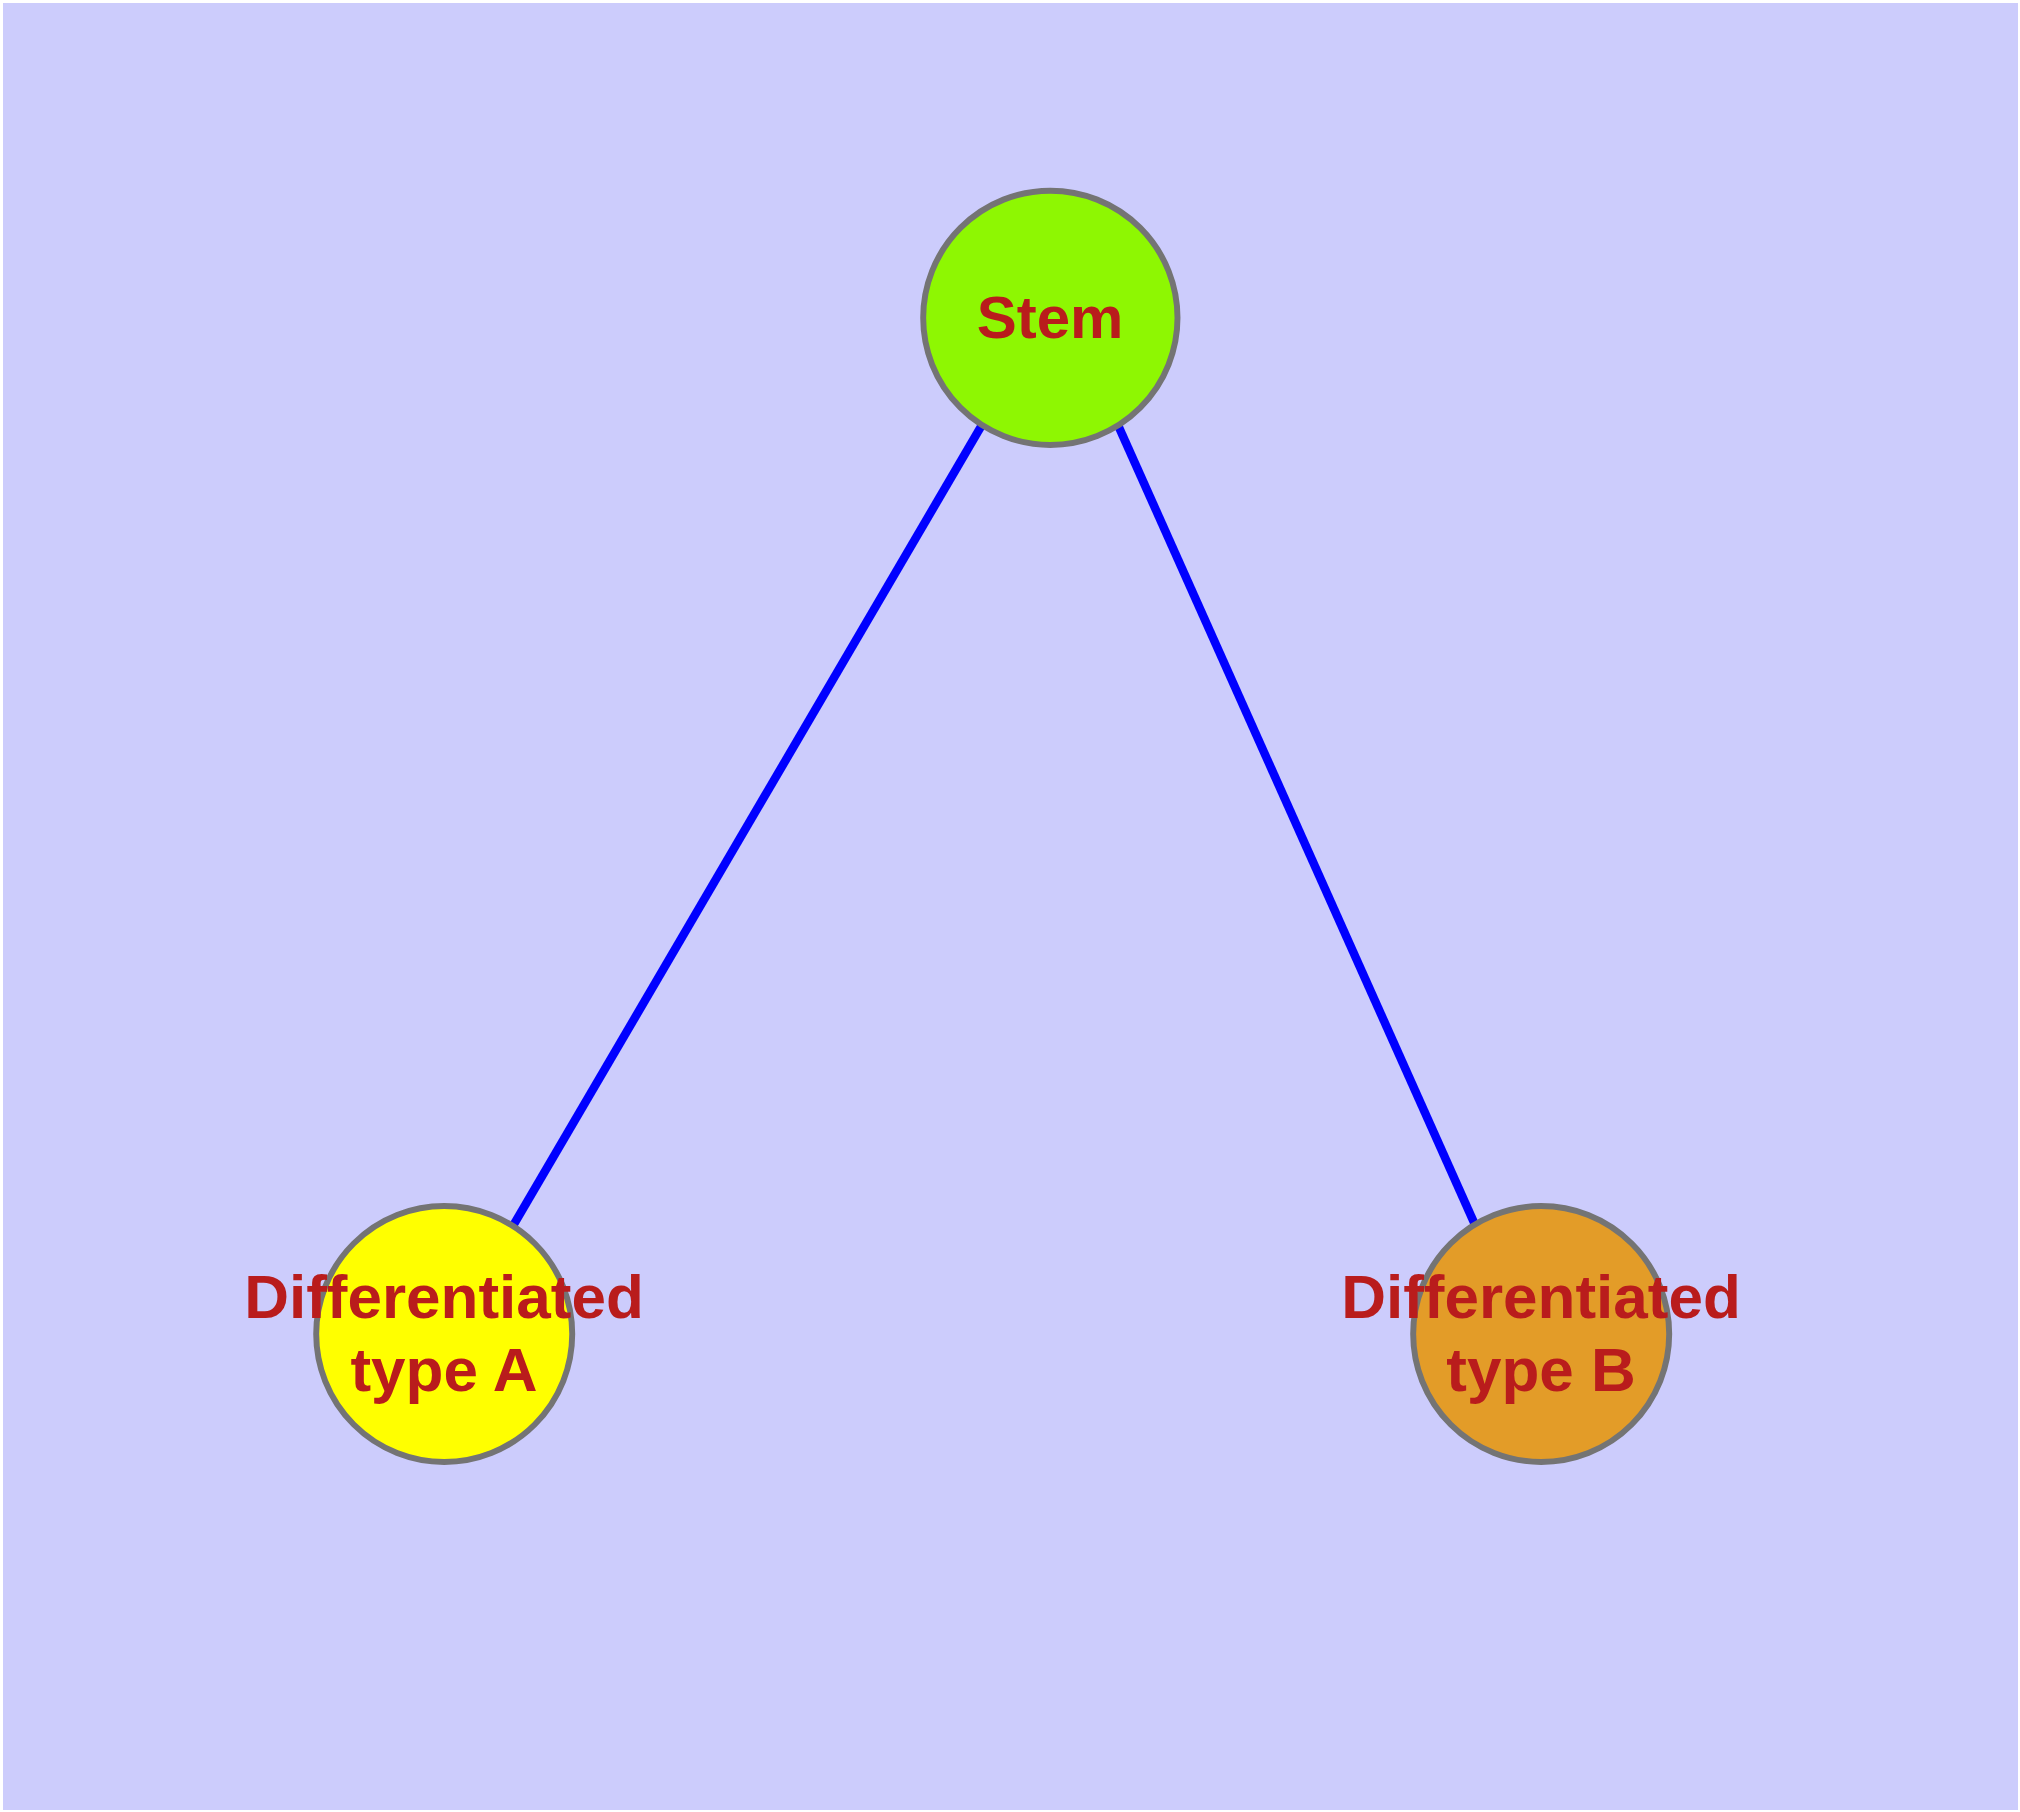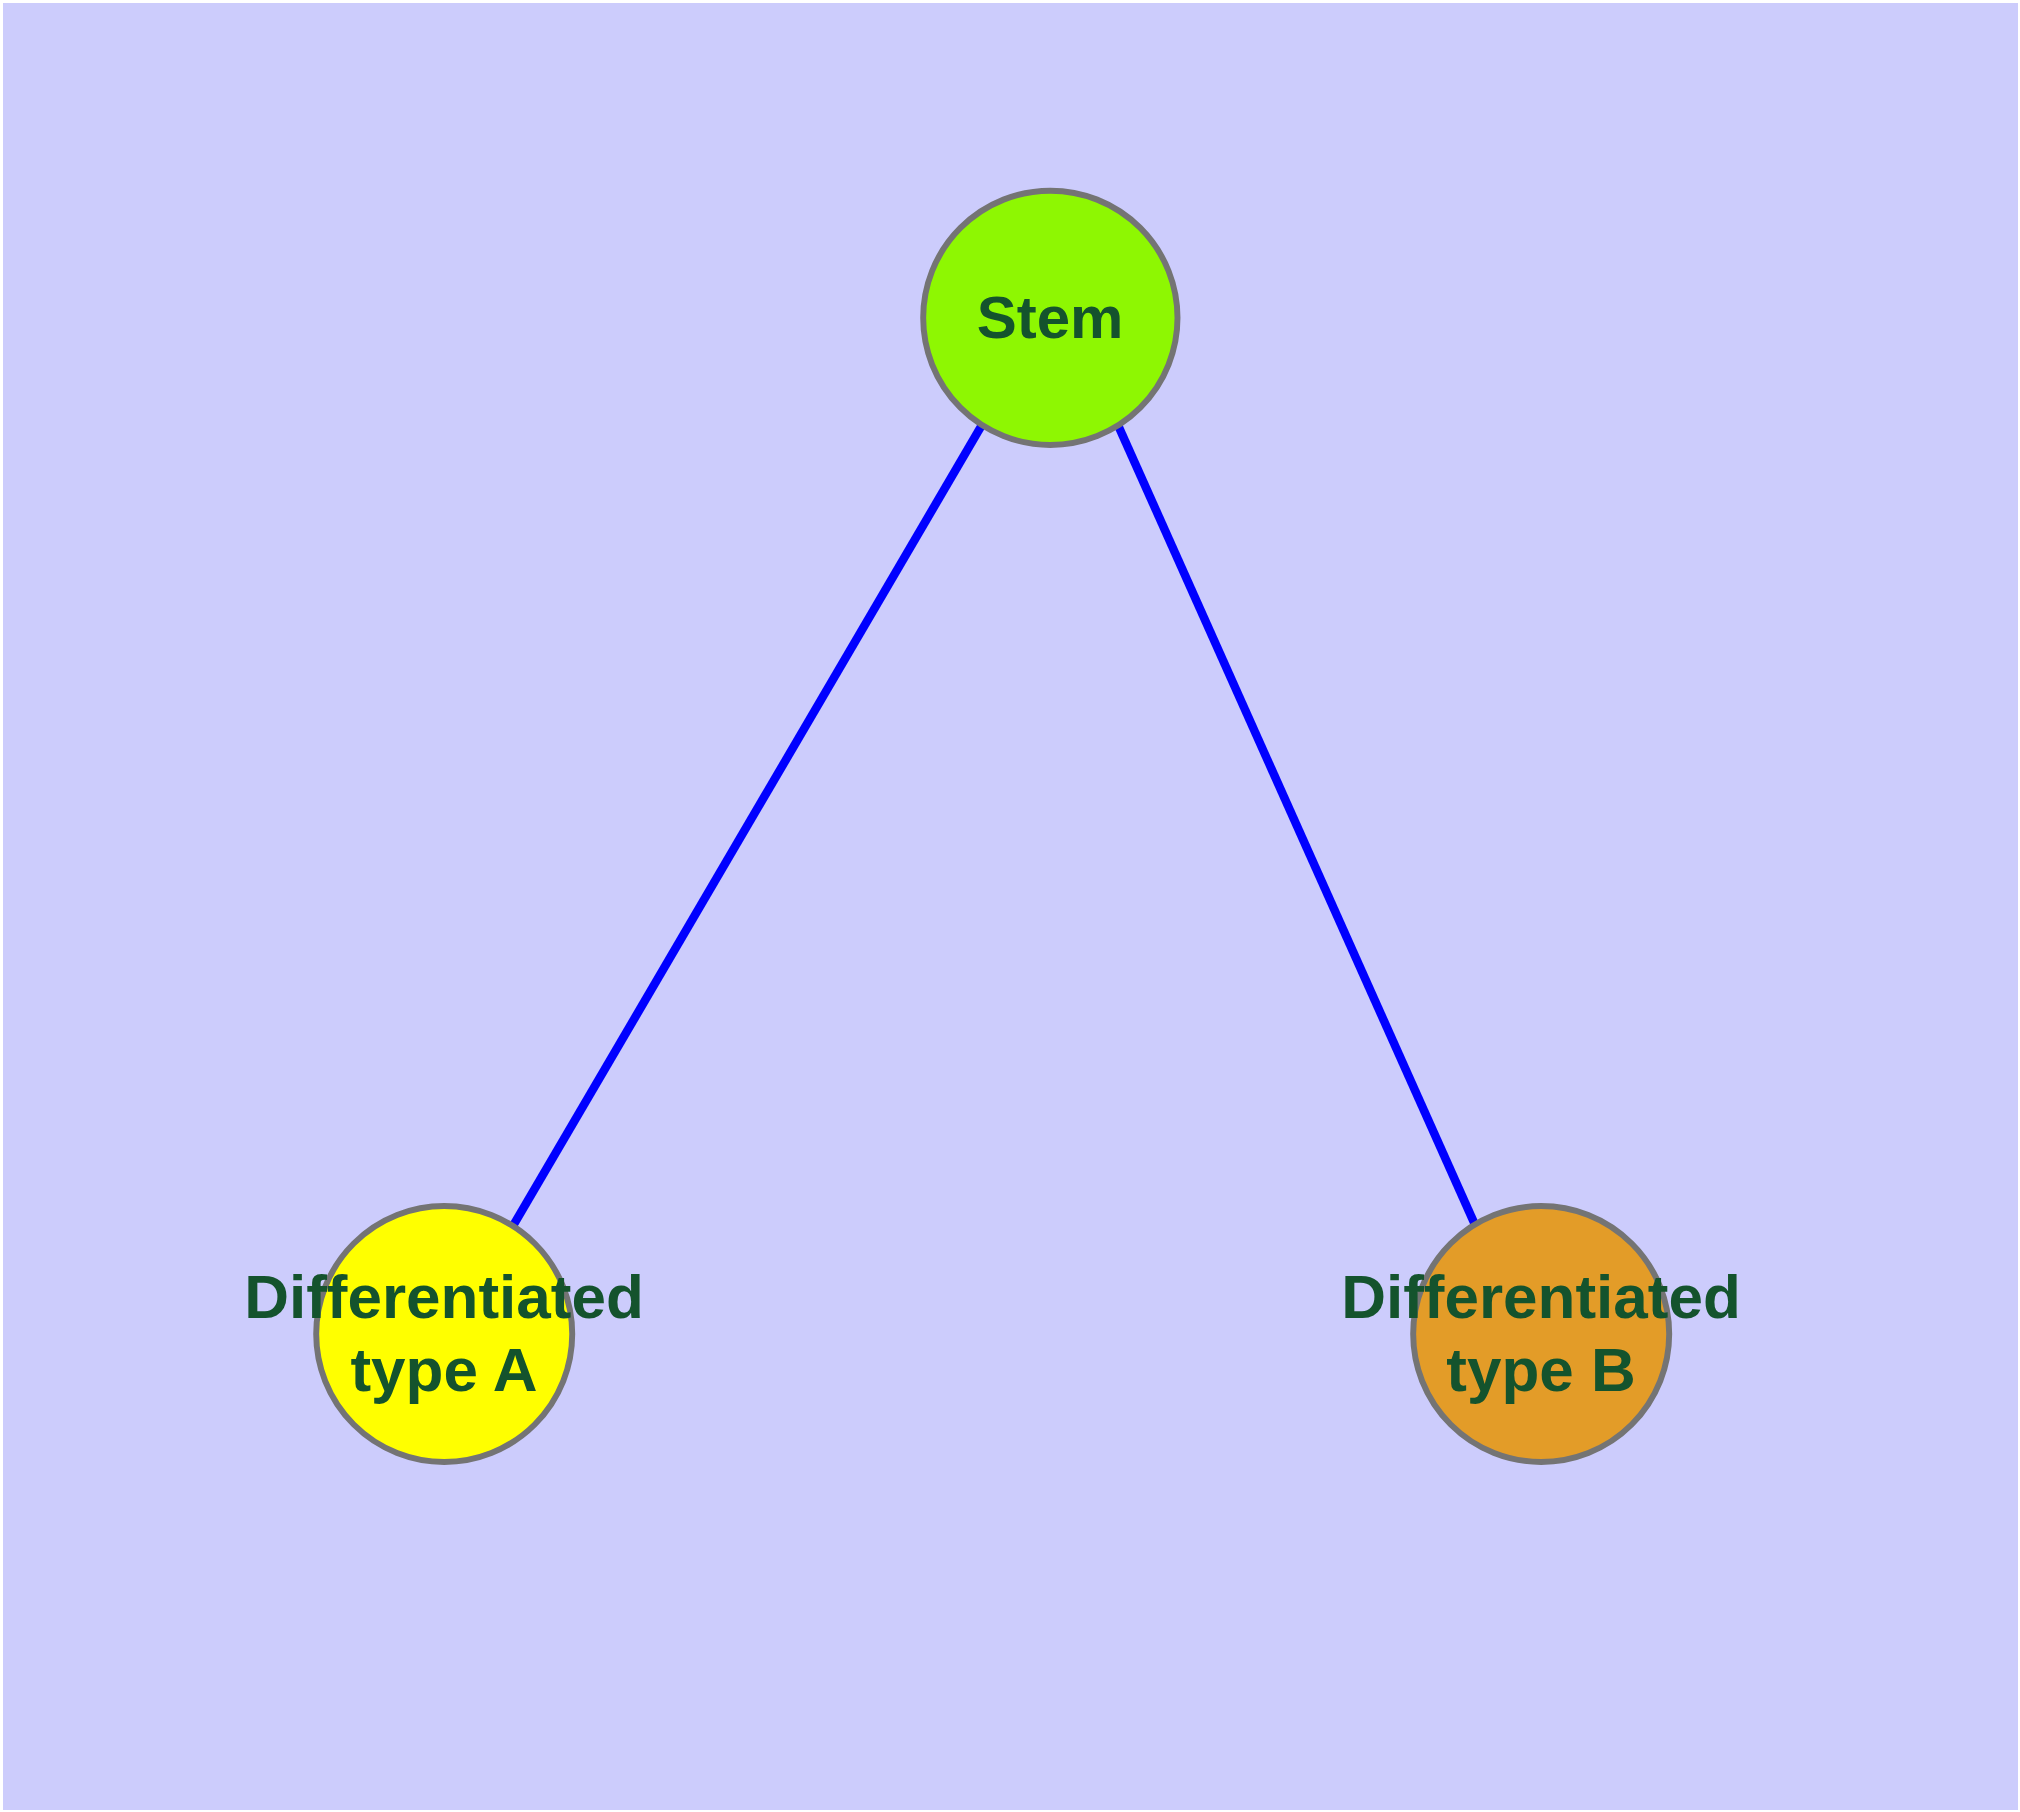--- a/index.html
+++ b/index.html
@@ -28,21 +28,21 @@
     left: 0;
     top: 0;
     width: 2021px;
     height: 1812px;
     overflow: visible;
   }
   .node-label-text {
     position: absolute;
     font-family: "Liberation Sans", "DejaVu Sans", sans-serif;
     font-weight: bold;
-    color: #14532d;
+    color: #b91c1c;
     text-align: center;
     white-space: pre;
     line-height: 1.17;
     pointer-events: none;
     transform: translate(-50%, -50%);
   }
   .node-label-stem {
     font-size: 60px;
   }
   .node-label-leaf {

